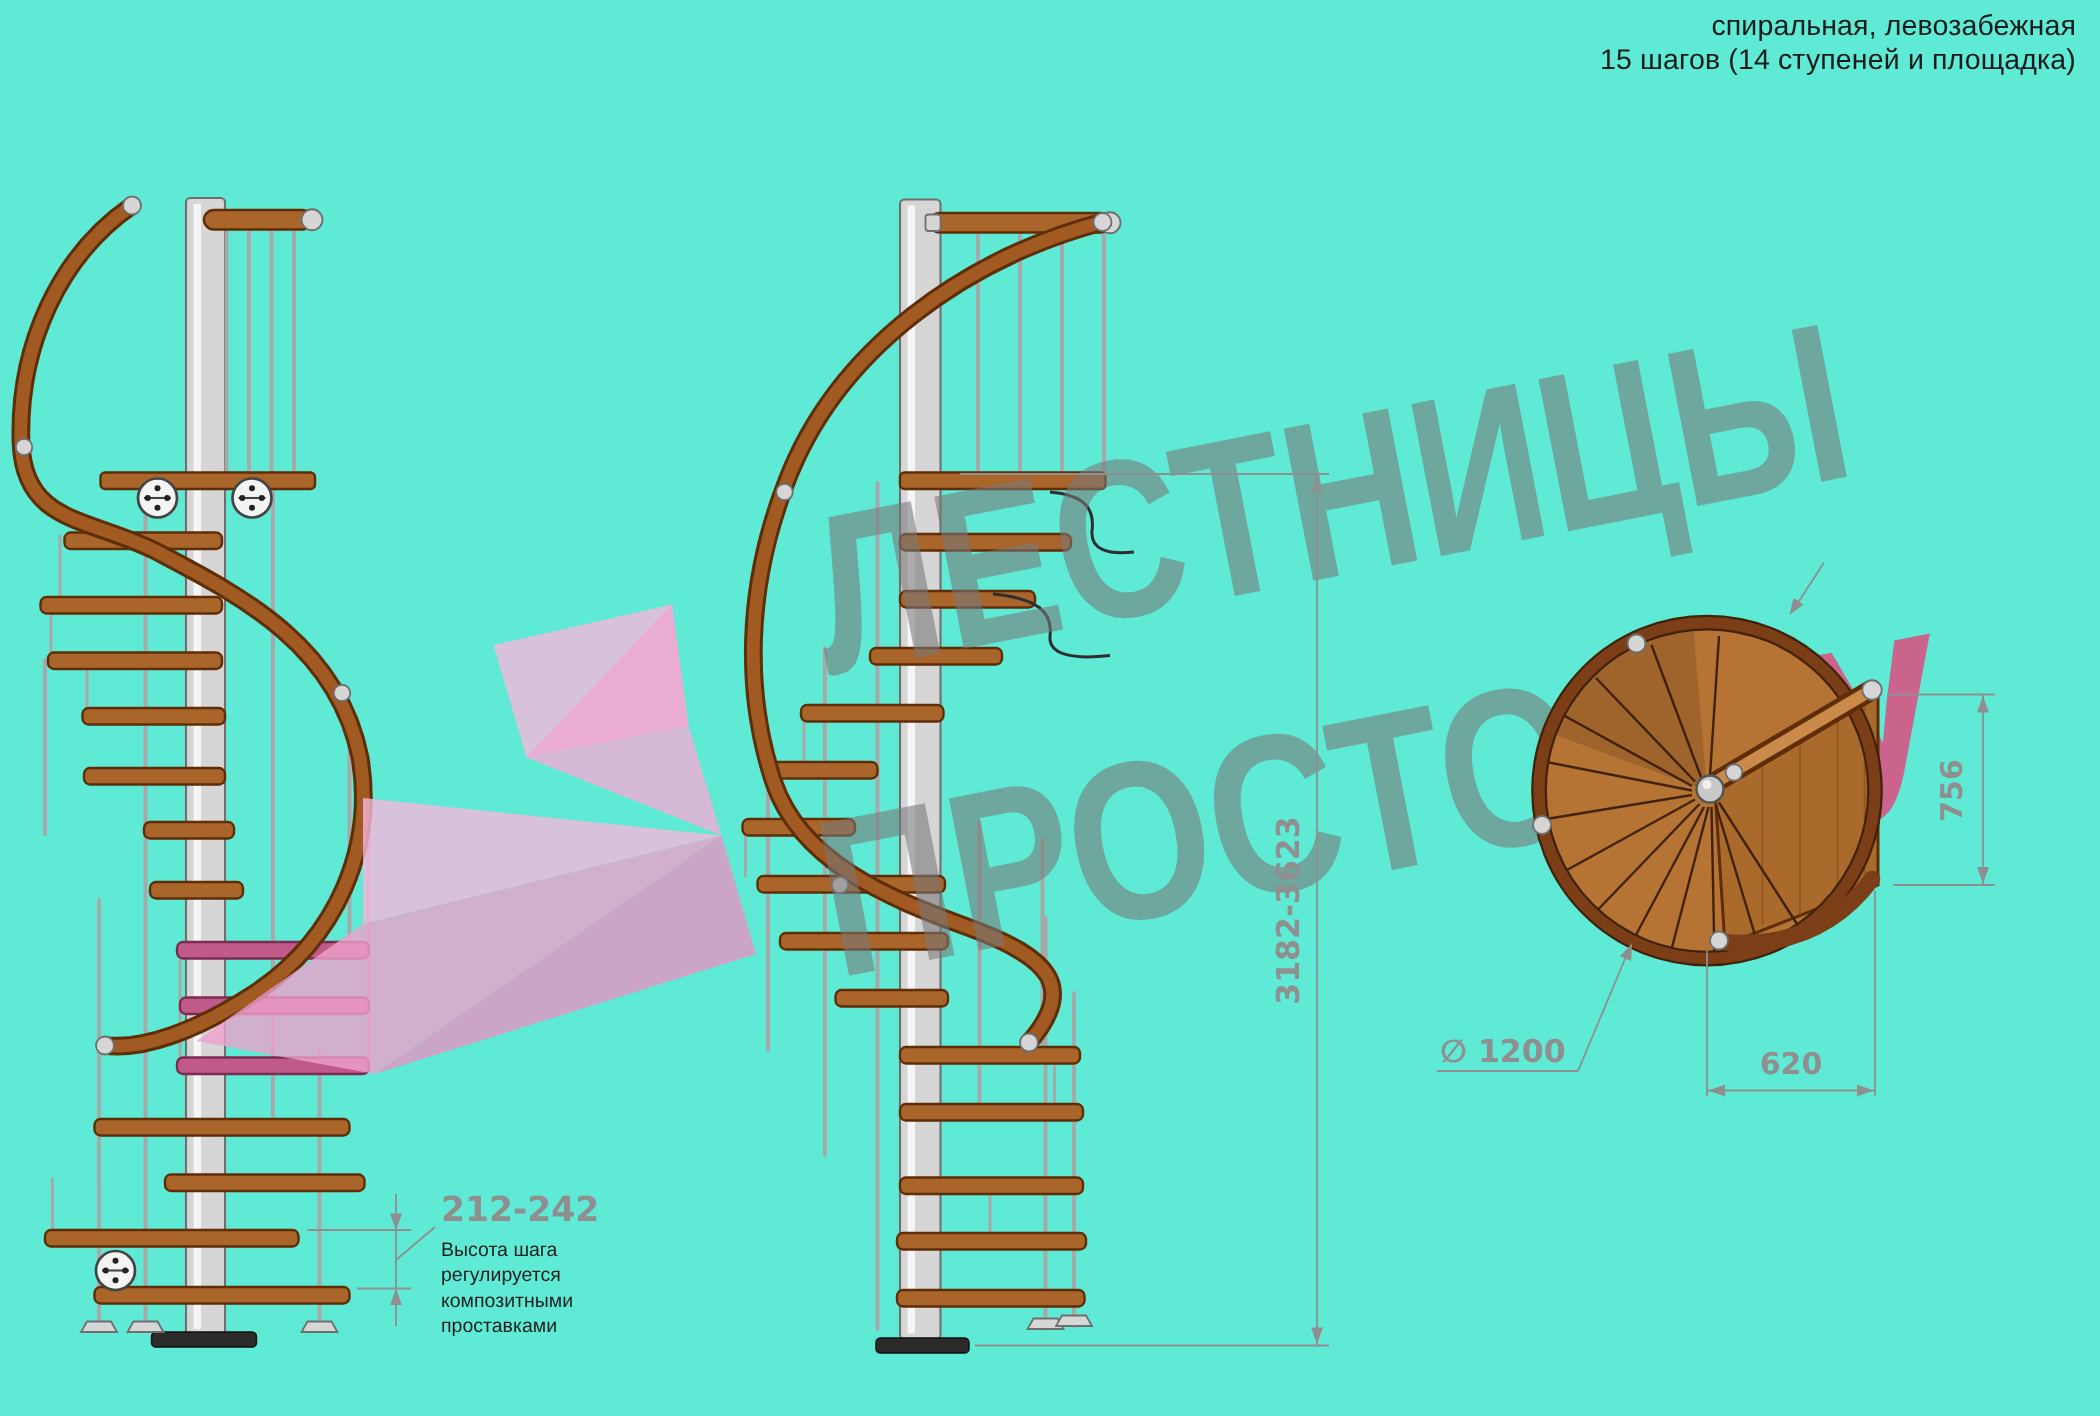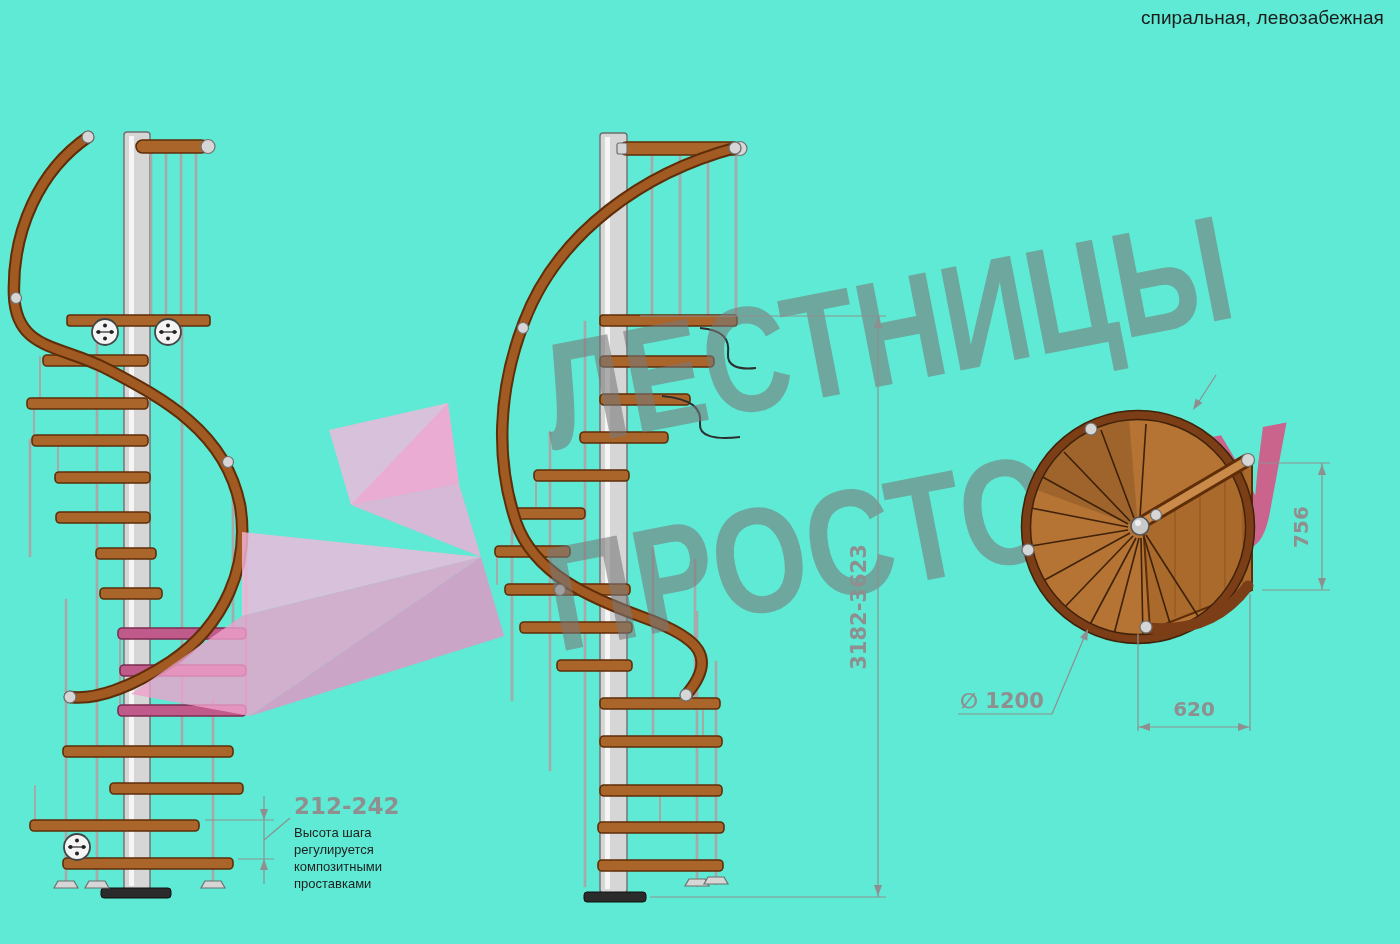--- a/index.html
+++ b/index.html
@@ -42,20 +42,21 @@
   .plate{fill:#a96a2c;stroke:#5f2d08;stroke-width:2;}
   .grain{stroke:#8a4f1c;stroke-width:1;opacity:.8;}
 </style>
 </head>
 <body>
 
 <div class="canvas">
 
   <div class="header">
     <div>спиральная, левозабежная</div>
+    <div>15 шагов (14 ступеней и площадка)</div>
   </div>
 
   <svg width="1400" height="944" viewBox="0 0 1400 944">
     <defs>
       <path id="arr" d="M0,0 L11,4 L11,-4 Z"></path>
       <g id="disc">
         <circle r="13" class="disc"></circle>
         <line x1="-9" y1="0" x2="9" y2="0" stroke="#444" stroke-width="1.4"></line>
         <circle cx="0" cy="-6.5" r="2" class="disc-dot"></circle>
         <circle cx="0" cy="6.5" r="2" class="disc-dot"></circle>

